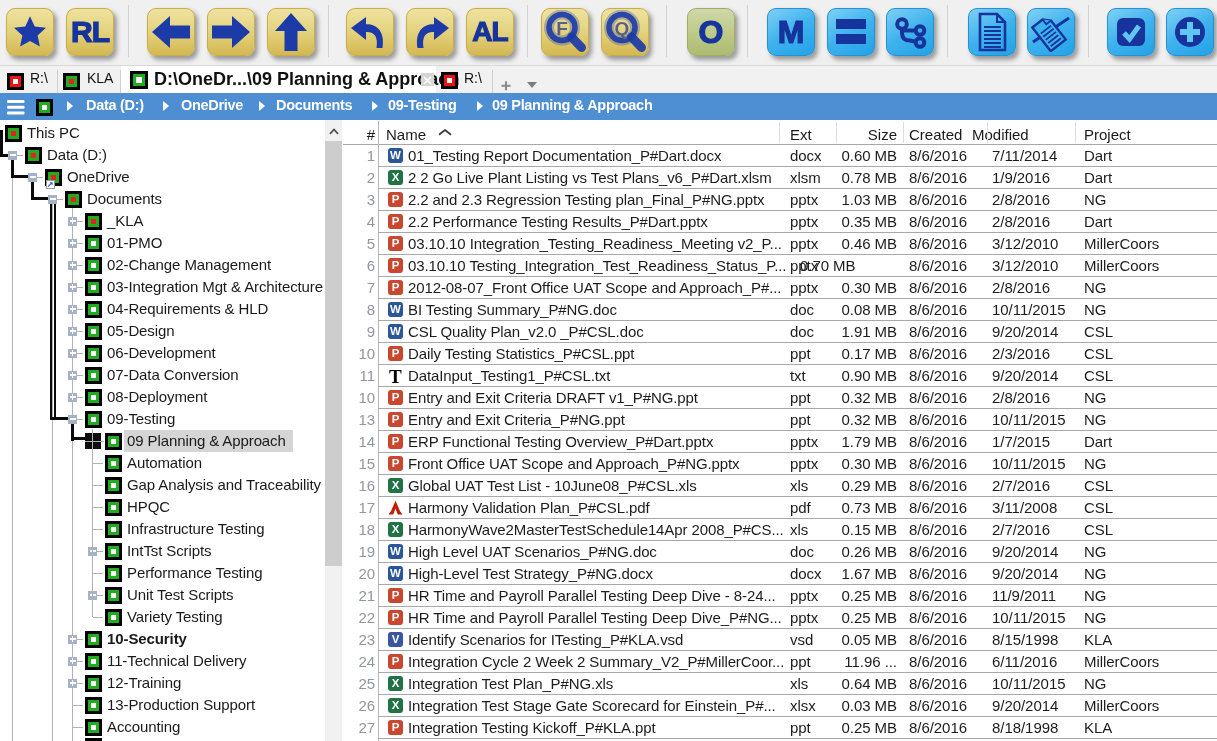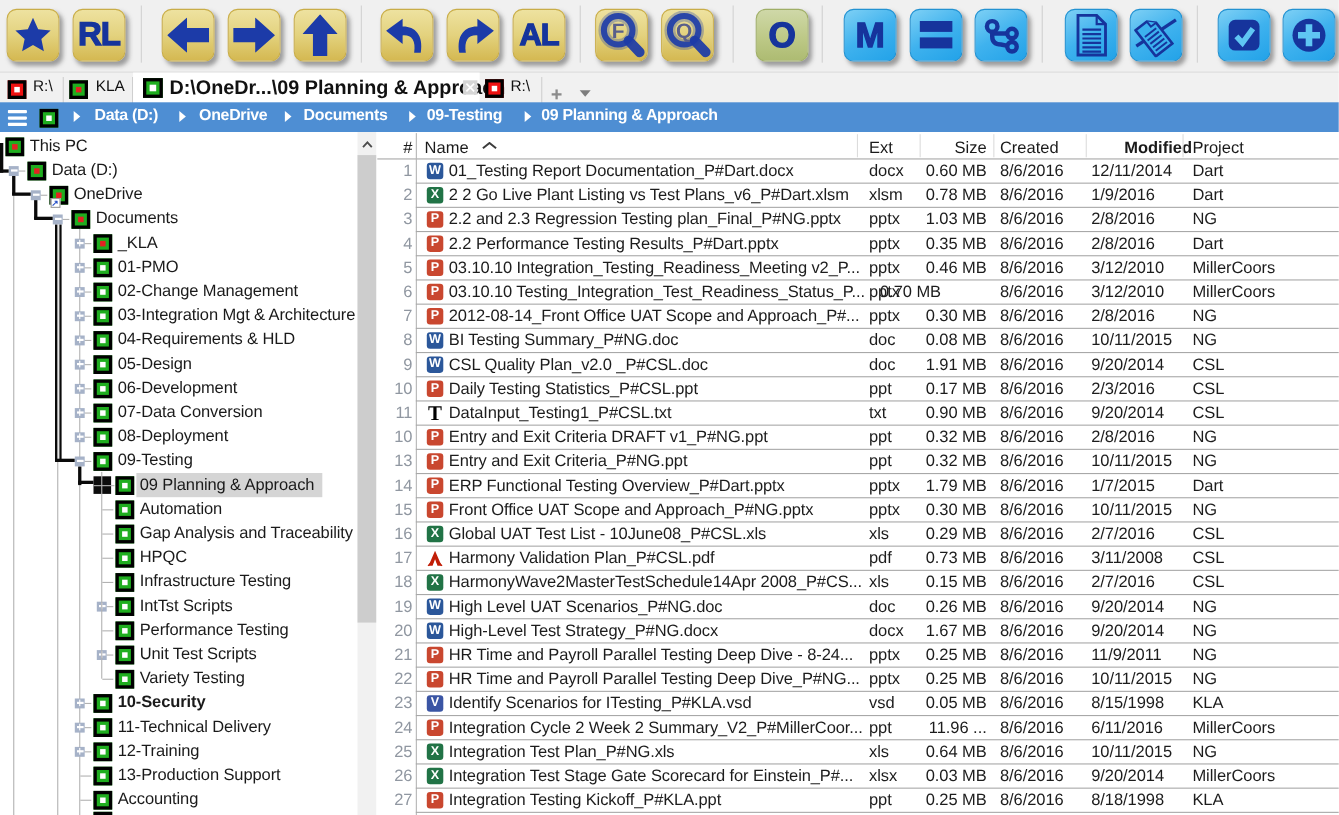--- a/index.html
+++ b/index.html
@@ -453,38 +453,38 @@
 
 <div id="filelist">
     <span class="h" style="left:343px;width:32px;text-align:right;">#</span>
 <span class="h" style="left:386px;">Name</span>
 <svg width="14" height="7" style="position:absolute;left:438px;top:129px;">
       <polyline points="1,5.7 7,1 13,5.7" fill="none" stroke="#3c3c3c" stroke-width="1.8"></polyline>
     </svg>
 <span class="h" style="left:790px;">Ext</span>
 <span class="h" style="left:830px;width:67px;text-align:right;">Size</span>
 <span class="h" style="left:909px;">Created</span>
-<span class="h" style="left:1022px;font-weight:bold;">Modified</span>
+<span class="h" style="left:972px;">Modified</span>
 <span class="h" style="left:1084px;">Project</span>
 <div style="position:absolute;left:779px;top:122px;width:1px;height:21px;background:#dcdcdc;"></div>
 <div style="position:absolute;left:836px;top:122px;width:1px;height:21px;background:#dcdcdc;"></div>
 <div style="position:absolute;left:902.5px;top:122px;width:1px;height:21px;background:#dcdcdc;"></div>
 <div style="position:absolute;left:987px;top:122px;width:1px;height:21px;background:#dcdcdc;"></div>
 <div style="position:absolute;left:1075px;top:122px;width:1px;height:21px;background:#dcdcdc;"></div>
 <div style="position:absolute;left:343px;top:144px;width:874px;height:1px;background:#a8a8a8;"></div>
 <div style="position:absolute;left:378px;top:121px;width:1px;height:620px;background:#b5b5b5;"></div>
 <span class="c num" style="left:330px;top:144.5px;width:45px;text-align:right;">1</span>
 <div style="position:absolute;left:388px;top:148.0px;width:15px;height:15px;">
       <span style="position:absolute;left:0;top:0;width:15px;height:15px;background:#2b579a;border-radius:3px;color:#fff;font-weight:bold;font-size:11.5px;line-height:15px;text-align:center;">W</span>
     </div>
 <span class="c" style="left:408px;top:144.5px;width:380px;overflow:hidden;white-space:nowrap;letter-spacing:-0.1px;">01_Testing Report Documentation_P#Dart.docx</span>
 <span class="c" style="left:790px;top:144.5px;">docx</span>
 <span class="c" style="left:800px;top:144.5px;width:97px;text-align:right;">0.60 MB</span>
 <span class="c" style="left:909px;top:144.5px;">8/6/2016</span>
-<span class="c" style="left:992px;top:144.5px;">12/11/2014</span>
+<span class="c" style="left:992px;top:144.5px;">7/11/2014</span>
 <span class="c" style="left:1084px;top:144.5px;">Dart</span>
 <div style="position:absolute;left:378px;top:166.2px;width:839px;height:1px;background:#a8a8a8;"></div>
 <span class="c num" style="left:330px;top:166.5px;width:45px;text-align:right;">2</span>
 <div style="position:absolute;left:388px;top:170.0px;width:15px;height:15px;">
       <span style="position:absolute;left:0;top:0;width:15px;height:15px;background:#217346;border-radius:3px;color:#fff;font-weight:bold;font-size:11.5px;line-height:15px;text-align:center;">X</span>
     </div>
 <span class="c" style="left:408px;top:166.5px;width:380px;overflow:hidden;white-space:nowrap;letter-spacing:-0.1px;">2 2 Go Live Plant Listing vs Test Plans_v6_P#Dart.xlsm</span>
 <span class="c" style="left:790px;top:166.5px;">xlsm</span>
 <span class="c" style="left:800px;top:166.5px;width:97px;text-align:right;">0.78 MB</span>
 <span class="c" style="left:909px;top:166.5px;">8/6/2016</span>
@@ -532,21 +532,21 @@
 <span class="c" style="left:790px;top:254.5px;">pptx</span>
 <span class="c" style="left:800px;top:254.5px;width:97px;text-align:left;">0.70 MB</span>
 <span class="c" style="left:909px;top:254.5px;">8/6/2016</span>
 <span class="c" style="left:992px;top:254.5px;">3/12/2010</span>
 <span class="c" style="left:1084px;top:254.5px;">MillerCoors</span>
 <div style="position:absolute;left:378px;top:276.2px;width:839px;height:1px;background:#a8a8a8;"></div>
 <span class="c num" style="left:330px;top:276.5px;width:45px;text-align:right;">7</span>
 <div style="position:absolute;left:388px;top:280.0px;width:15px;height:15px;">
       <span style="position:absolute;left:0;top:0;width:15px;height:15px;background:#c9472f;border-radius:3px;color:#fff;font-weight:bold;font-size:11.5px;line-height:15px;text-align:center;">P</span>
     </div>
-<span class="c" style="left:408px;top:276.5px;width:380px;overflow:hidden;white-space:nowrap;letter-spacing:-0.1px;">2012-08-14_Front Office UAT Scope and Approach_P#...</span>
+<span class="c" style="left:408px;top:276.5px;width:380px;overflow:hidden;white-space:nowrap;letter-spacing:-0.1px;">2012-08-07_Front Office UAT Scope and Approach_P#...</span>
 <span class="c" style="left:790px;top:276.5px;">pptx</span>
 <span class="c" style="left:800px;top:276.5px;width:97px;text-align:right;">0.30 MB</span>
 <span class="c" style="left:909px;top:276.5px;">8/6/2016</span>
 <span class="c" style="left:992px;top:276.5px;">2/8/2016</span>
 <span class="c" style="left:1084px;top:276.5px;">NG</span>
 <div style="position:absolute;left:378px;top:298.2px;width:839px;height:1px;background:#a8a8a8;"></div>
 <span class="c num" style="left:330px;top:298.5px;width:45px;text-align:right;">8</span>
 <div style="position:absolute;left:388px;top:302.0px;width:15px;height:15px;">
       <span style="position:absolute;left:0;top:0;width:15px;height:15px;background:#2b579a;border-radius:3px;color:#fff;font-weight:bold;font-size:11.5px;line-height:15px;text-align:center;">W</span>
     </div>

